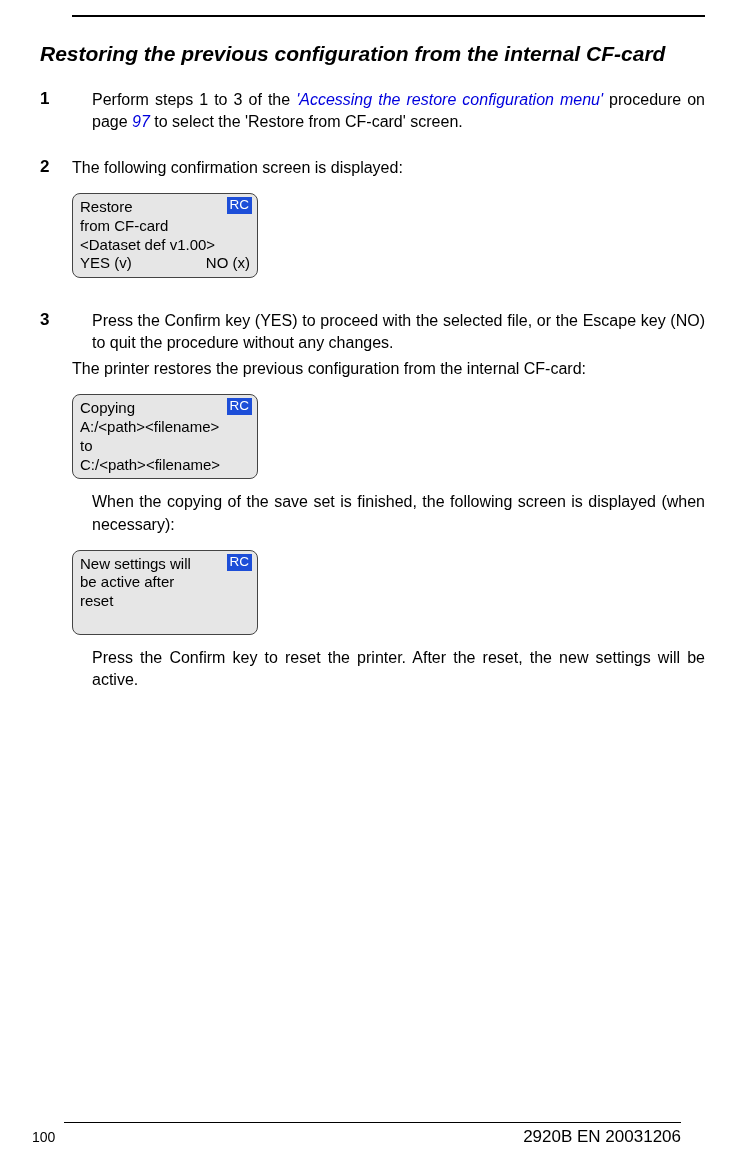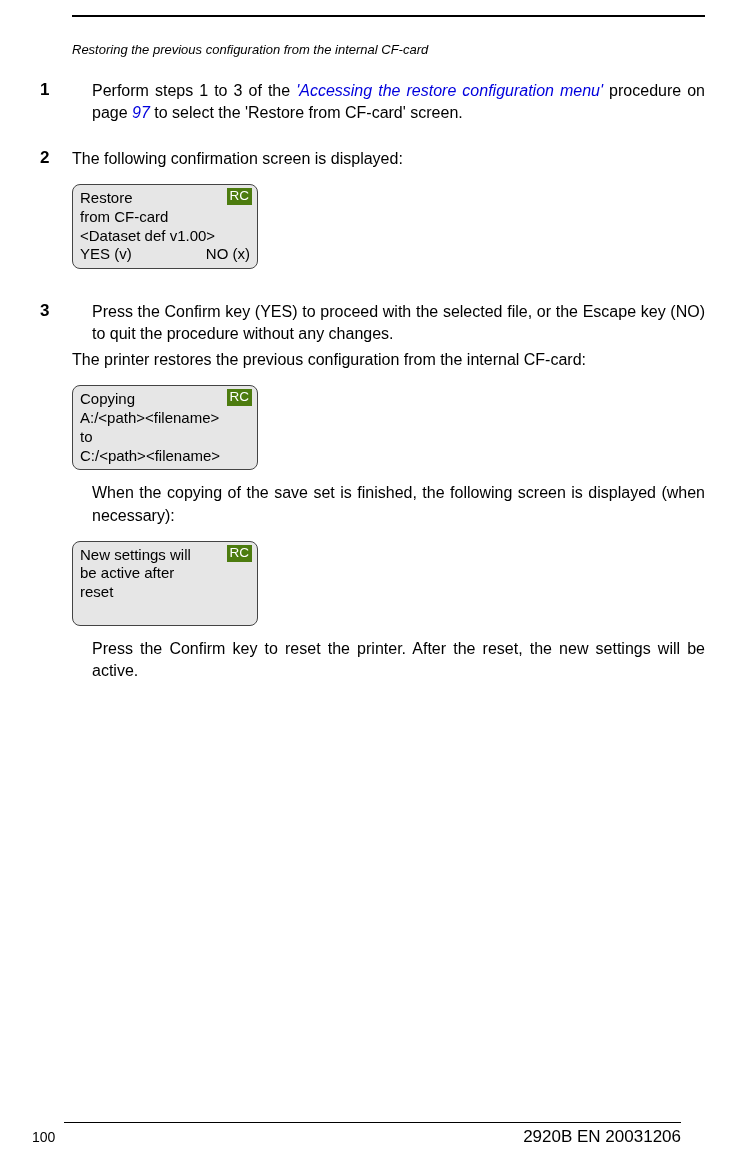--- a/index.html
+++ b/index.html
@@ -19,23 +19,22 @@
     .page-content {
       padding: 15px 40px 0 40px;
     }
     .top-rule {
       border-top: 2.5px solid #000;
       margin-bottom: 25px;
       margin-left: 32px;
     }
     .section-title {
       font-style: italic;
-      font-weight: normal;
-      font-size: 13px;
-      margin-left: 32px;
+      font-weight: bold;
+      font-size: 21px;
       margin-bottom: 23px;
     }
     .step {
       display: flex;
       margin-bottom: 20px;
     }
     .step-num {
       font-weight: bold;
       font-size: 17px;
       width: 32px;
@@ -68,21 +67,21 @@
       margin-bottom: 12px;
       position: relative;
       font-size: 15px;
       line-height: 1.25;
       min-width: 186px;
     }
     .lcd-badge {
       position: absolute;
       top: 3px;
       right: 5px;
-      background: #4d7c0f;
+      background: #1d4ed8;
       color: #fff;
       font-size: 13.5px;
       padding: 0px 3px;
       font-family: Arial, sans-serif;
     }
     .lcd-line {
       white-space: nowrap;
     }
     .lcd-yesno {
       display: flex;

